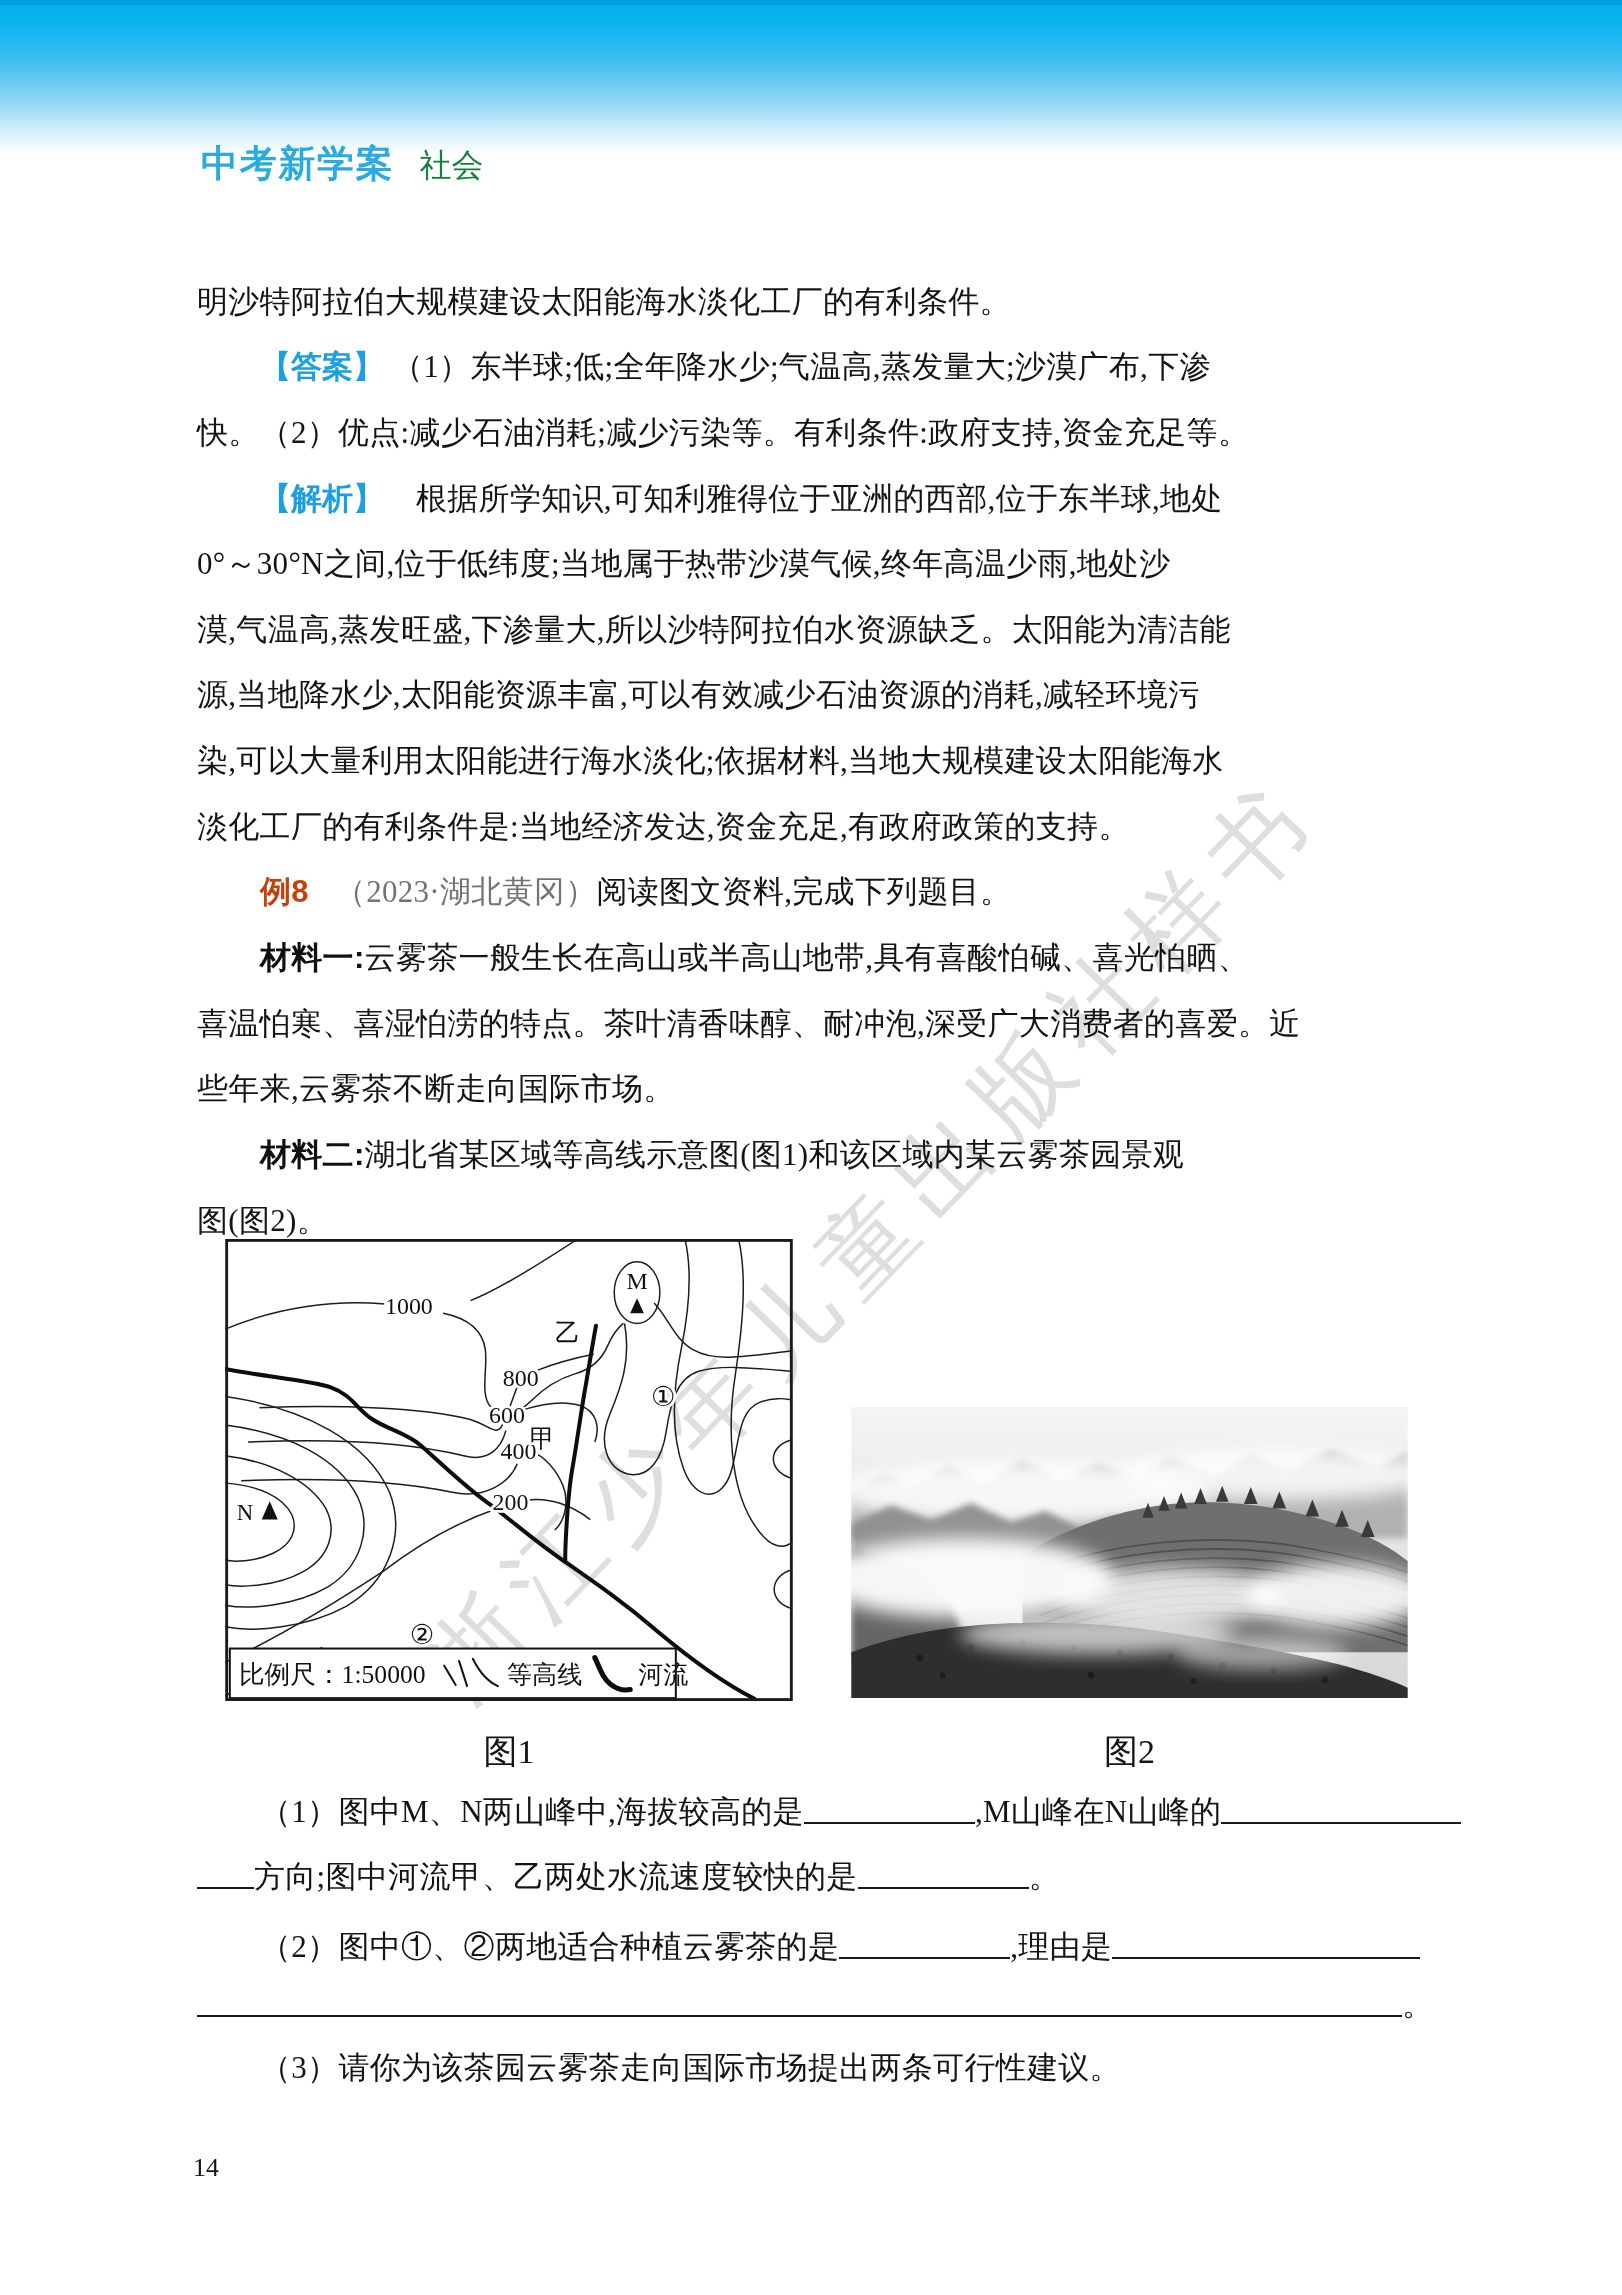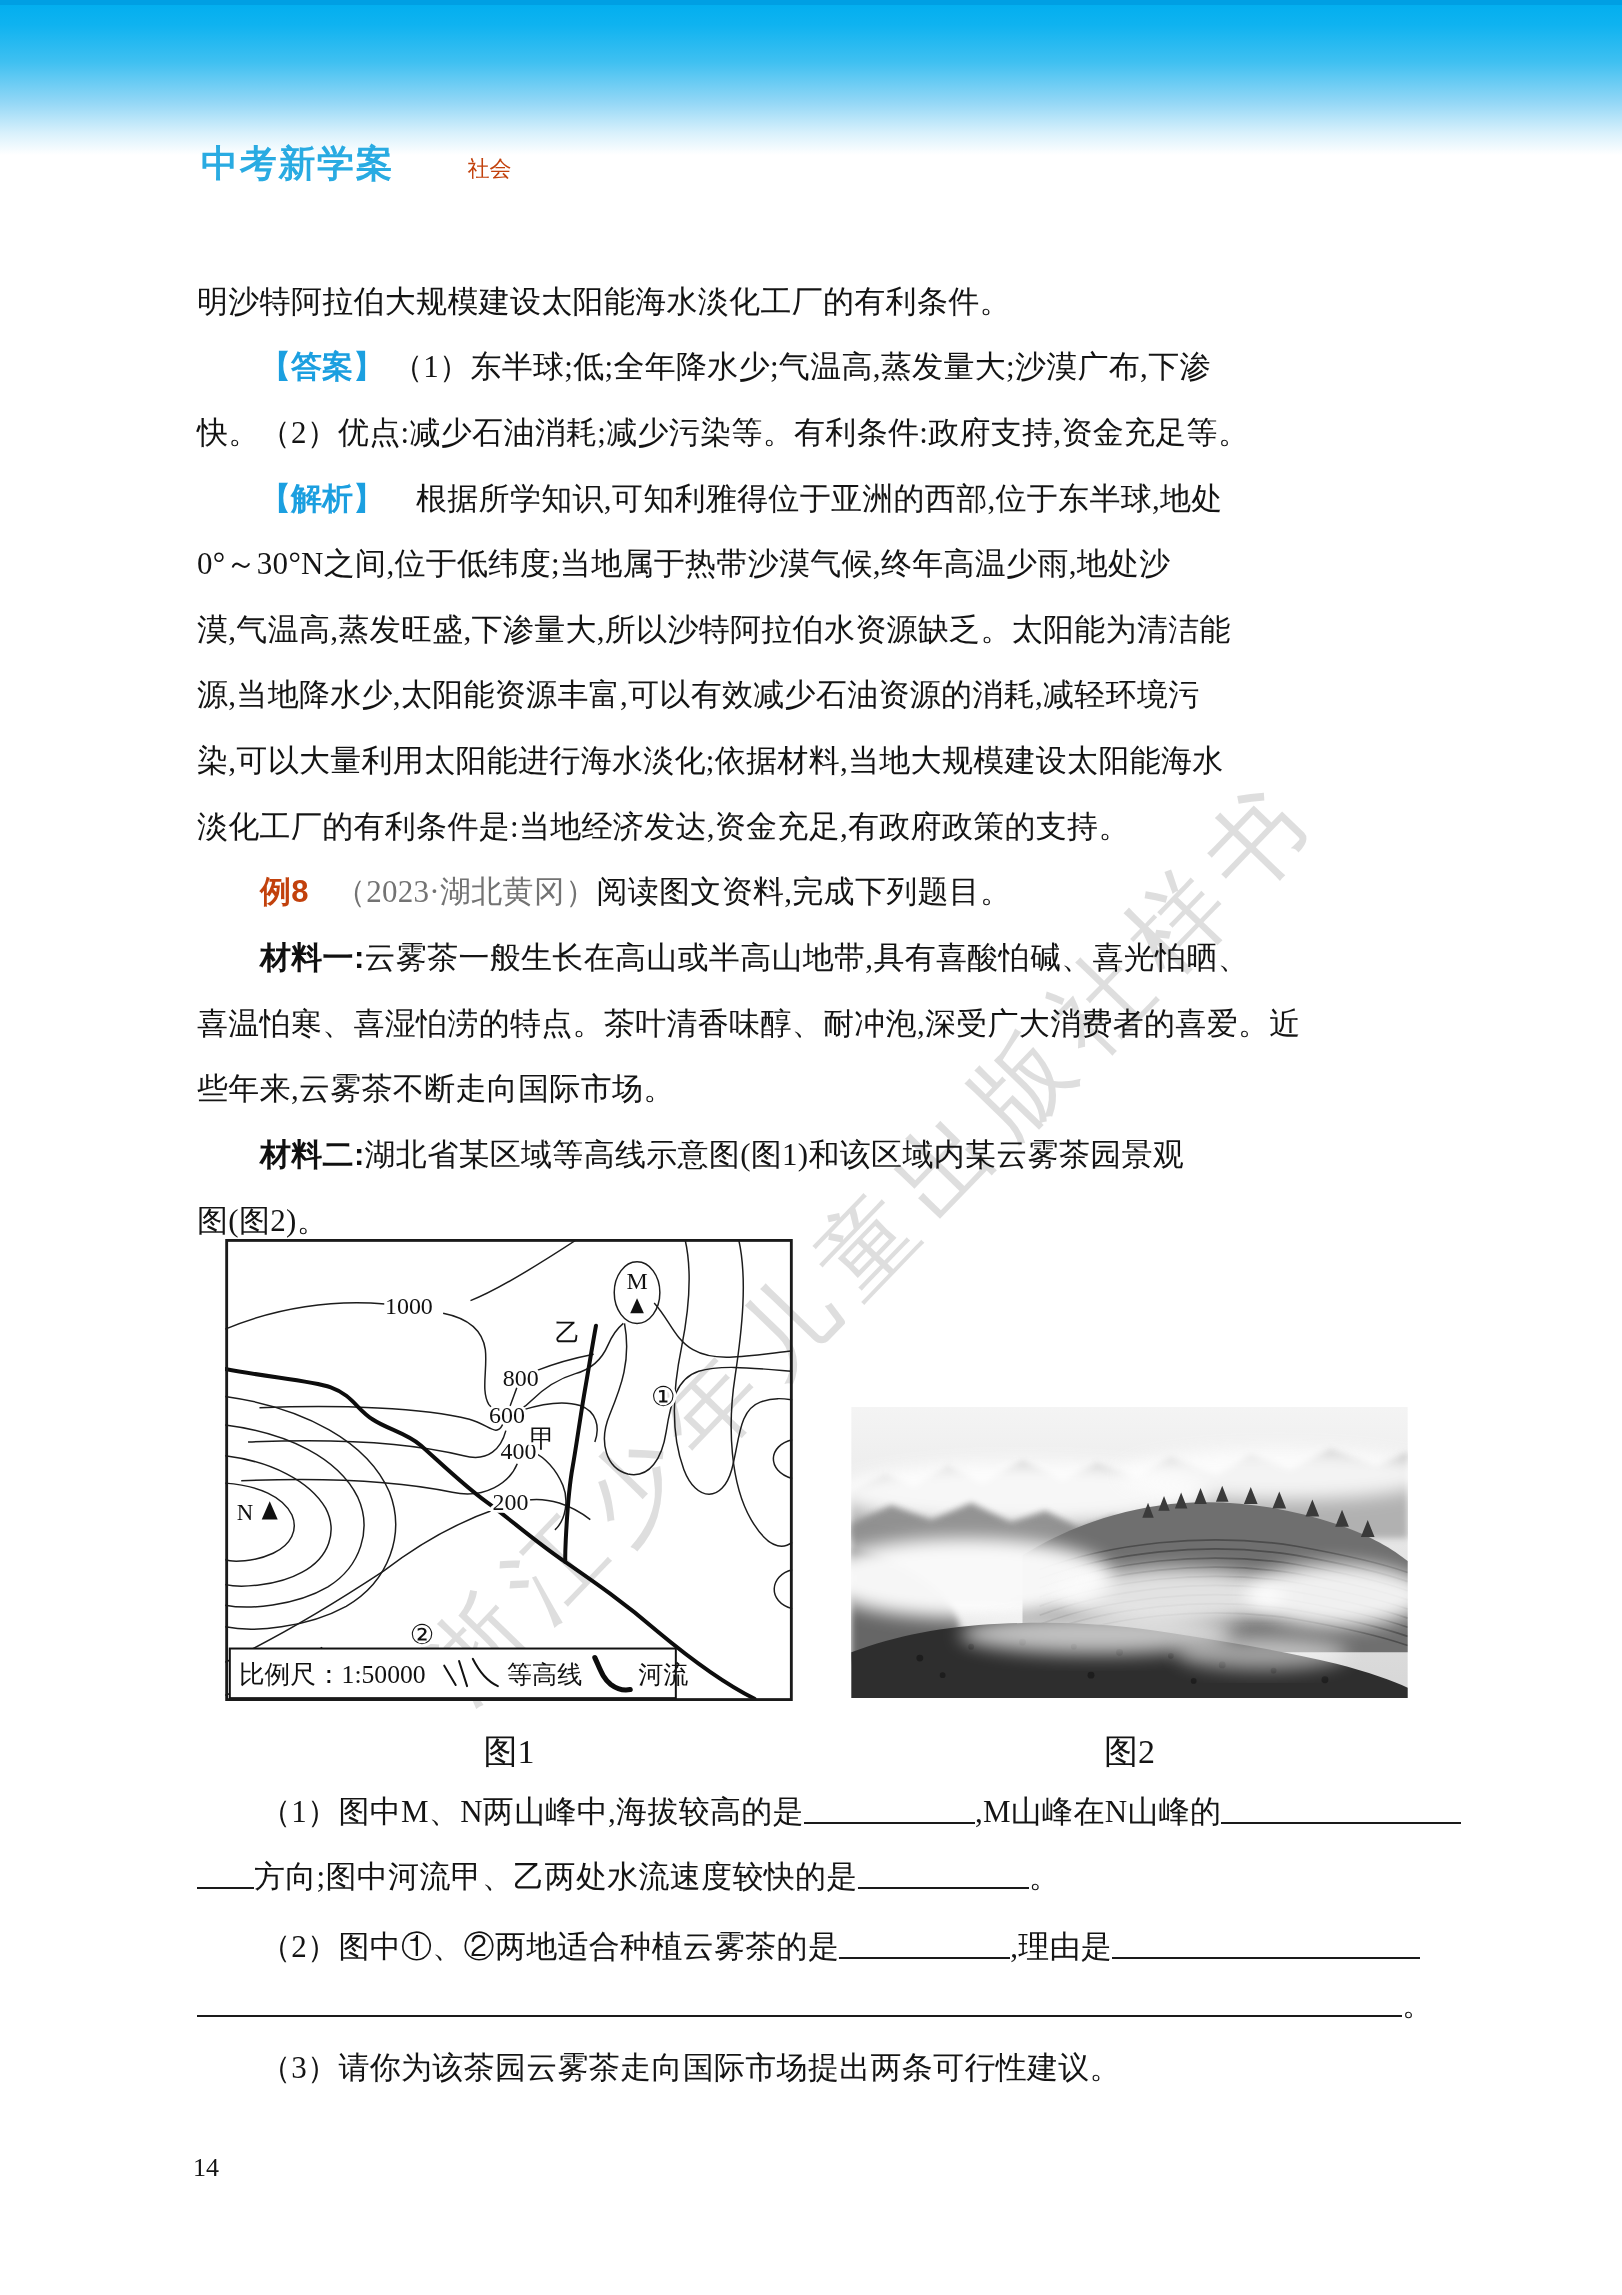--- a/index.html
+++ b/index.html
@@ -5,21 +5,21 @@
   html,body{margin:0;padding:0;background:#888;}
   .page{position:relative;width:1622px;height:2295px;background:#ffffff;overflow:hidden;
         font-family:"Liberation Serif","DejaVu Serif",serif;color:#141414;}
   
   .header{position:absolute;top:0;left:0;width:100%;height:155px;
     background:linear-gradient(180deg,#00aeef 0%,#0fb3f0 16%,#3fc0f1 40%,#93d7f6 66%,#d9f1fc 86%,#ffffff 100%);}
   .topbar{position:absolute;top:0;left:0;width:100%;height:4.6px;background:#009fe3;}
   .logo{position:absolute;top:139px;left:201px;display:flex;align-items:baseline;gap:25px;z-index:3;}
   .logo-main{font-family:"Liberation Sans","DejaVu Sans",sans-serif;font-weight:bold;font-size:37px;
     color:#29abe2;letter-spacing:1.7px;}
-  .logo-sub{font-family:"Liberation Sans","DejaVu Sans",sans-serif;font-weight:500;font-size:22px;color:#c2410c;margin-left:48px;}
+  .logo-sub{font-family:"Liberation Sans","DejaVu Sans",sans-serif;font-weight:500;font-size:32px;color:#15803d;}
   
   .watermark{position:absolute;left:245px;top:1176px;width:1256px;text-align:center;z-index:1;
     transform:rotate(-46deg);font-size:96px;letter-spacing:16px;white-space:nowrap;
     color:rgba(70,70,70,0.18);font-family:"Liberation Serif",serif;}
   
   .line{position:absolute;left:197px;font-size:31px;line-height:37px;white-space:nowrap;
     letter-spacing:0.3px;z-index:2;}
   .ind{left:260px;}
   .tag-blue{color:#1b9fe0;font-weight:bold;font-family:"Liberation Sans","DejaVu Sans",sans-serif;
     letter-spacing:0;margin-right:8px;}

